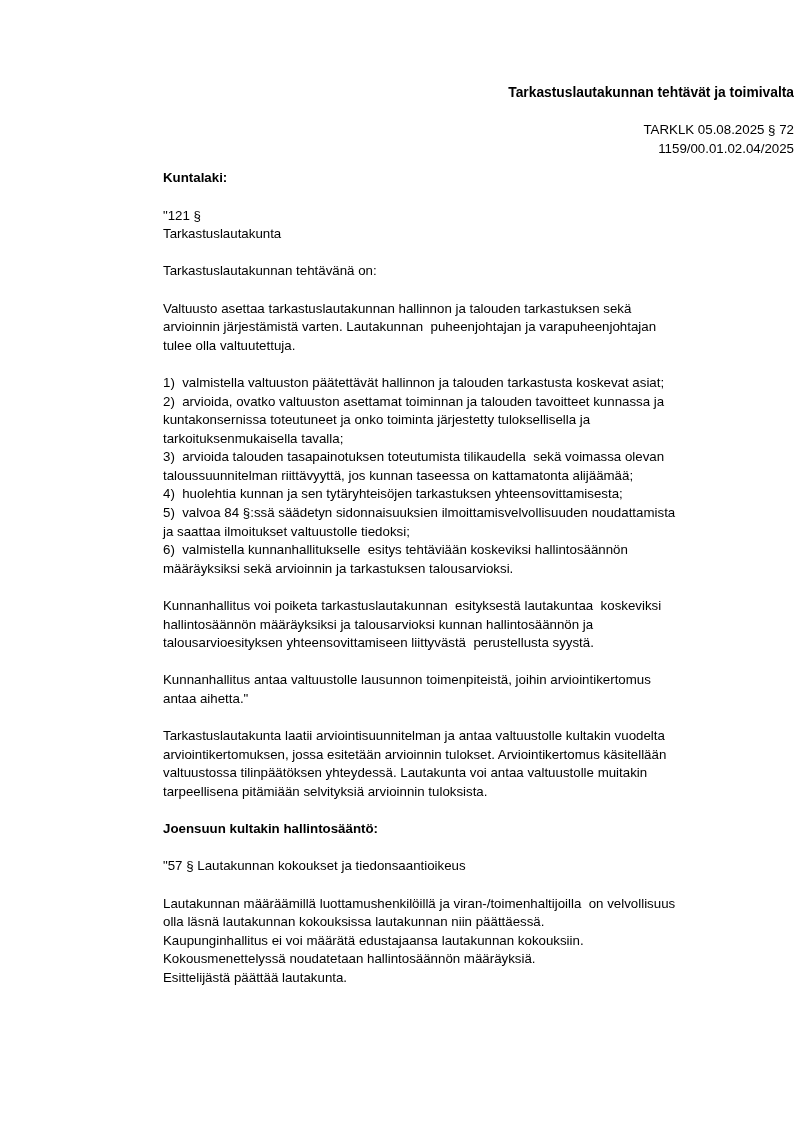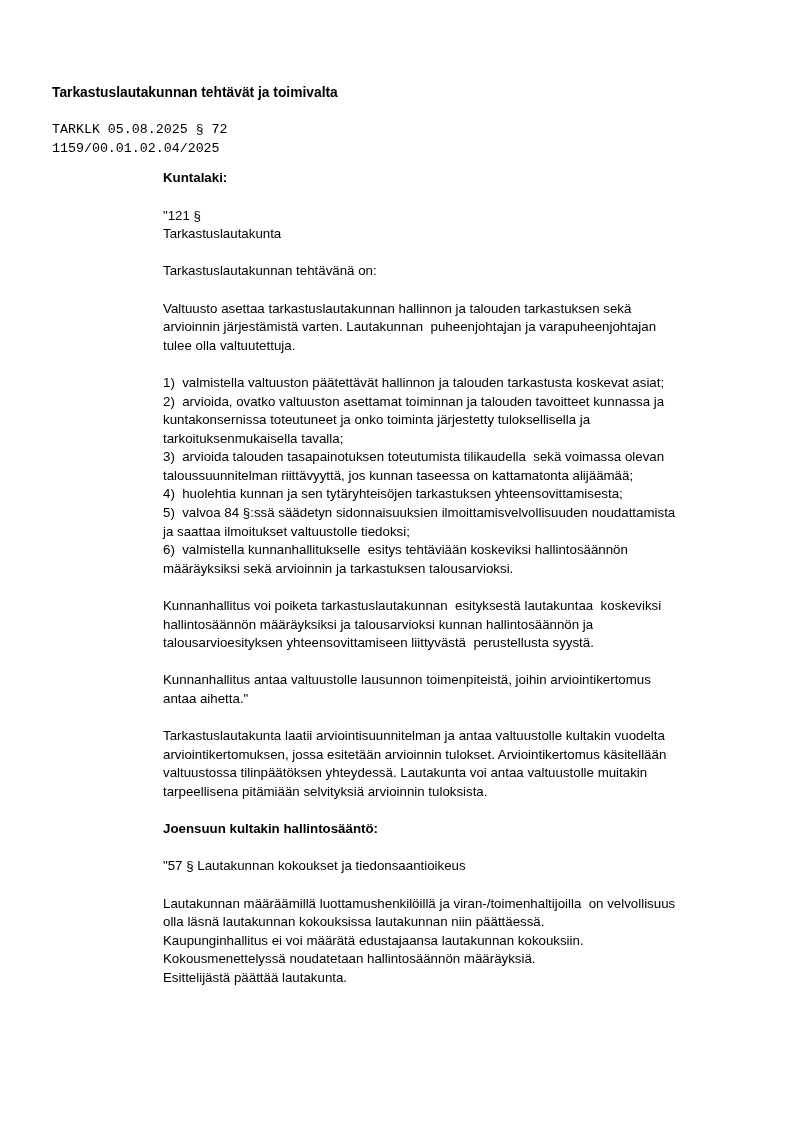--- a/index.html
+++ b/index.html
@@ -15,32 +15,32 @@
     background: #ffffff;
     color: #000000;
     font-family: "Liberation Sans", "DejaVu Sans", sans-serif;
     font-size: 13.3px;
     line-height: 18.6px;
     overflow: hidden;
   }
   .doc-header {
     padding-top: 84px;
     padding-left: 52px;
+    text-align: right;
   }
   .doc-title {
     font-weight: bold;
     font-size: 13.8px;
     white-space: pre-wrap;
   }
   .doc-meta {
     margin-top: 18.6px;
   }
   .meta-line {
     white-space: pre-wrap;
-    font-family: Liberation Mono, monospace;
   }
   .doc-body {
     margin-top: 11px;
     margin-left: 163px;
     width: 560px;
   }
   .sec-heading {
     font-weight: bold;
     margin: 0 0 18.6px 0;
     white-space: pre-wrap;

